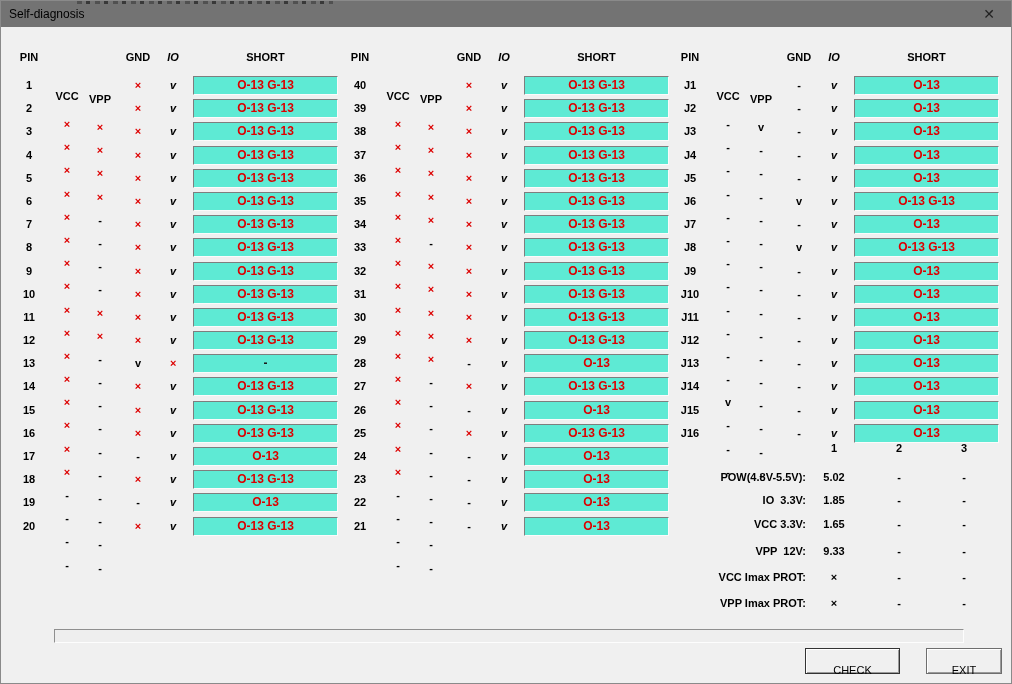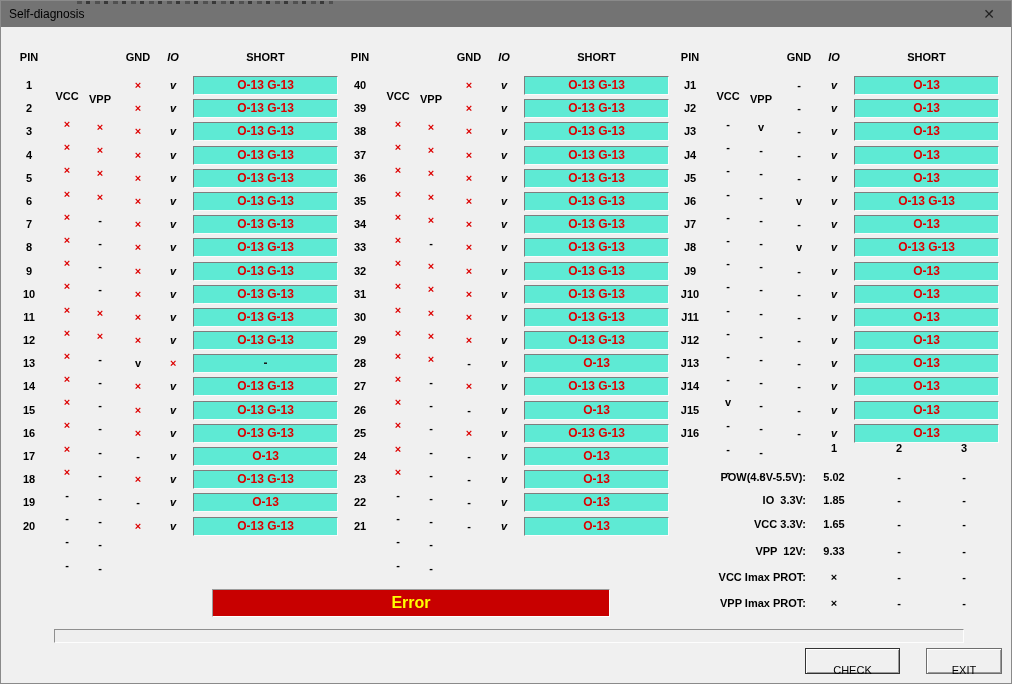--- a/index.html
+++ b/index.html
@@ -601,20 +601,19 @@
     <span class="v3">-</span>
   </div>
       <div class="vrow vr5">
     <span class="v-label">VPP Imax PROT:</span>
     <span class="v1">×</span>
     <span class="v2">-</span>
     <span class="v3">-</span>
   </div>
     </div>
 
-  <div class="error-banner">Error</div>
 
   <div class="progress"></div>
 
   <button class="btn" id="check-btn">CHECK</button>
   <button class="btn" id="exit-btn">EXIT</button>
 
 </div>
 
 </body></html>

